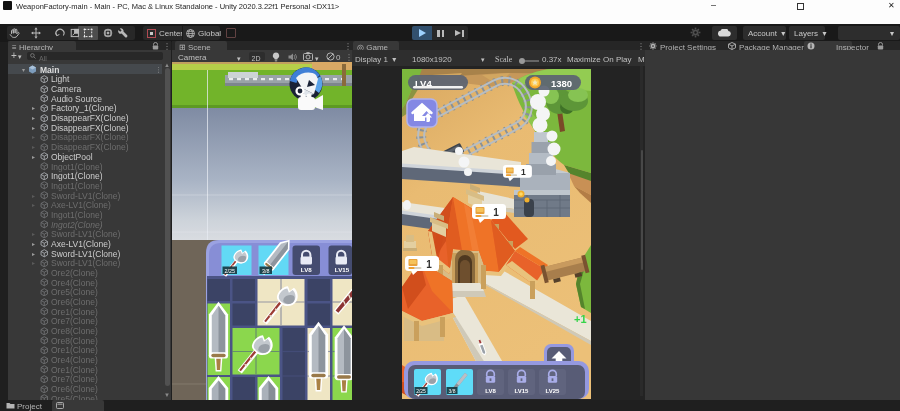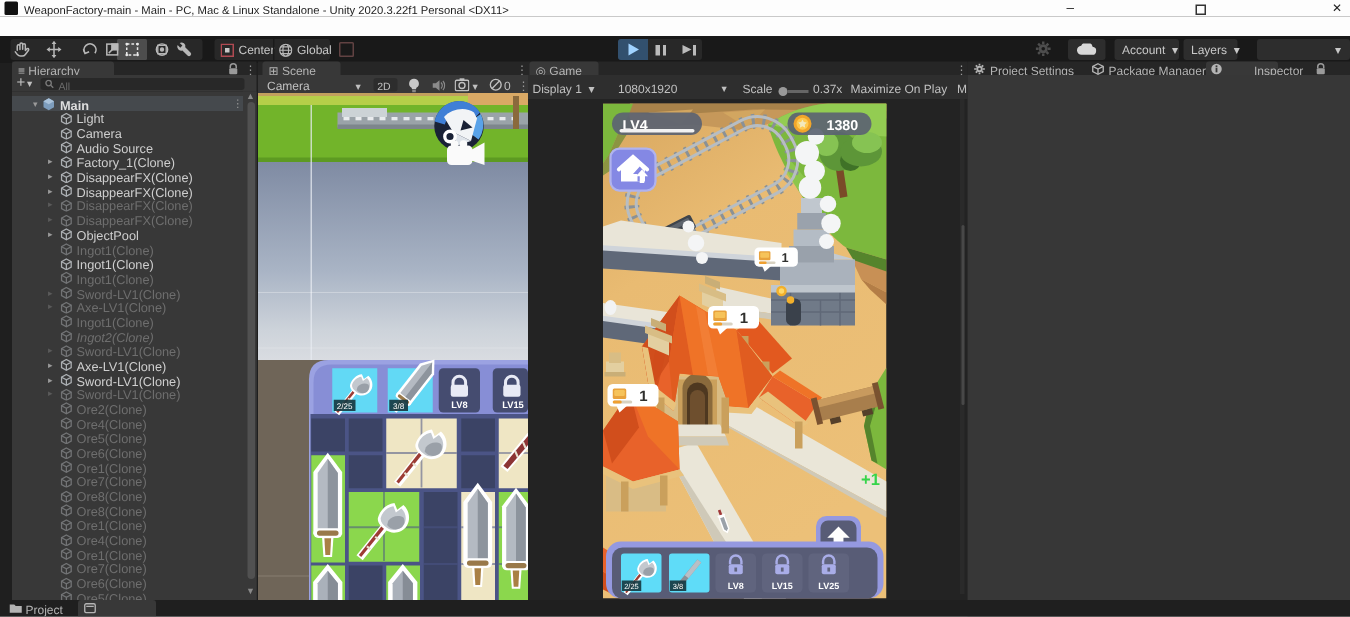--- a/index.html
+++ b/index.html
@@ -548,21 +548,21 @@
 
   <div class="abs" style="left:352px;top:41px;width:293px;height:9px;background:#262626;"></div>
   <div class="abs" style="left:353px;top:41px;width:46px;height:9px;background:#383838;border-radius:2px 2px 0 0;"></div>
   <div class="abs txt" style="left:357px;top:41.5px;font-size:8px;color:#b4b4b4;">◎ Game</div>
   <div class="abs txt" style="left:637px;top:41px;font-size:8px;color:#9a9a9a;">⋮</div>
 
   <div class="abs" style="left:352px;top:50px;width:293px;height:16px;background:#2e2e2e;"></div>
   <div class="abs txt" style="left:355px;top:54px;font-size:8px;color:#c0c0c0;">Display 1&nbsp;&nbsp;▾</div>
   <div class="abs txt" style="left:412px;top:54px;font-size:8px;color:#c0c0c0;">1080x1920</div>
   <div class="abs txt" style="left:481px;top:54px;font-size:7px;color:#c0c0c0;">▾</div>
-  <div class="abs txt" style="left:495px;top:54px;font-size:8px;color:#c0c0c0;">Scale</div>
+  <div class="abs txt" style="left:495px;top:54px;font-size:8px;color:#c0c0c0;font-family:Liberation Serif, serif;">Scale</div>
   <div class="abs" style="left:519px;top:57.5px;width:6px;height:6px;background:#999;border-radius:50%;"></div>
   <div class="abs" style="left:525px;top:60px;width:14px;height:1.5px;background:#666;"></div>
   <div class="abs txt" style="left:542px;top:54px;font-size:8px;color:#c0c0c0;">0.37x</div>
   <div class="abs txt" style="left:567px;top:54px;font-size:8px;color:#c0c0c0;">Maximize On Play</div>
   <div class="abs txt" style="left:638px;top:54px;font-size:8px;color:#c0c0c0;">M</div>
 
   <div class="abs" style="left:352px;top:66px;width:293px;height:336px;background:#232323;"></div>
   <div class="abs" style="left:640px;top:66px;width:3px;height:330px;background:#2a2a2a;"></div>
   <div class="abs" style="left:640.5px;top:150px;width:2px;height:120px;background:#484848;border-radius:1px;"></div>
 

